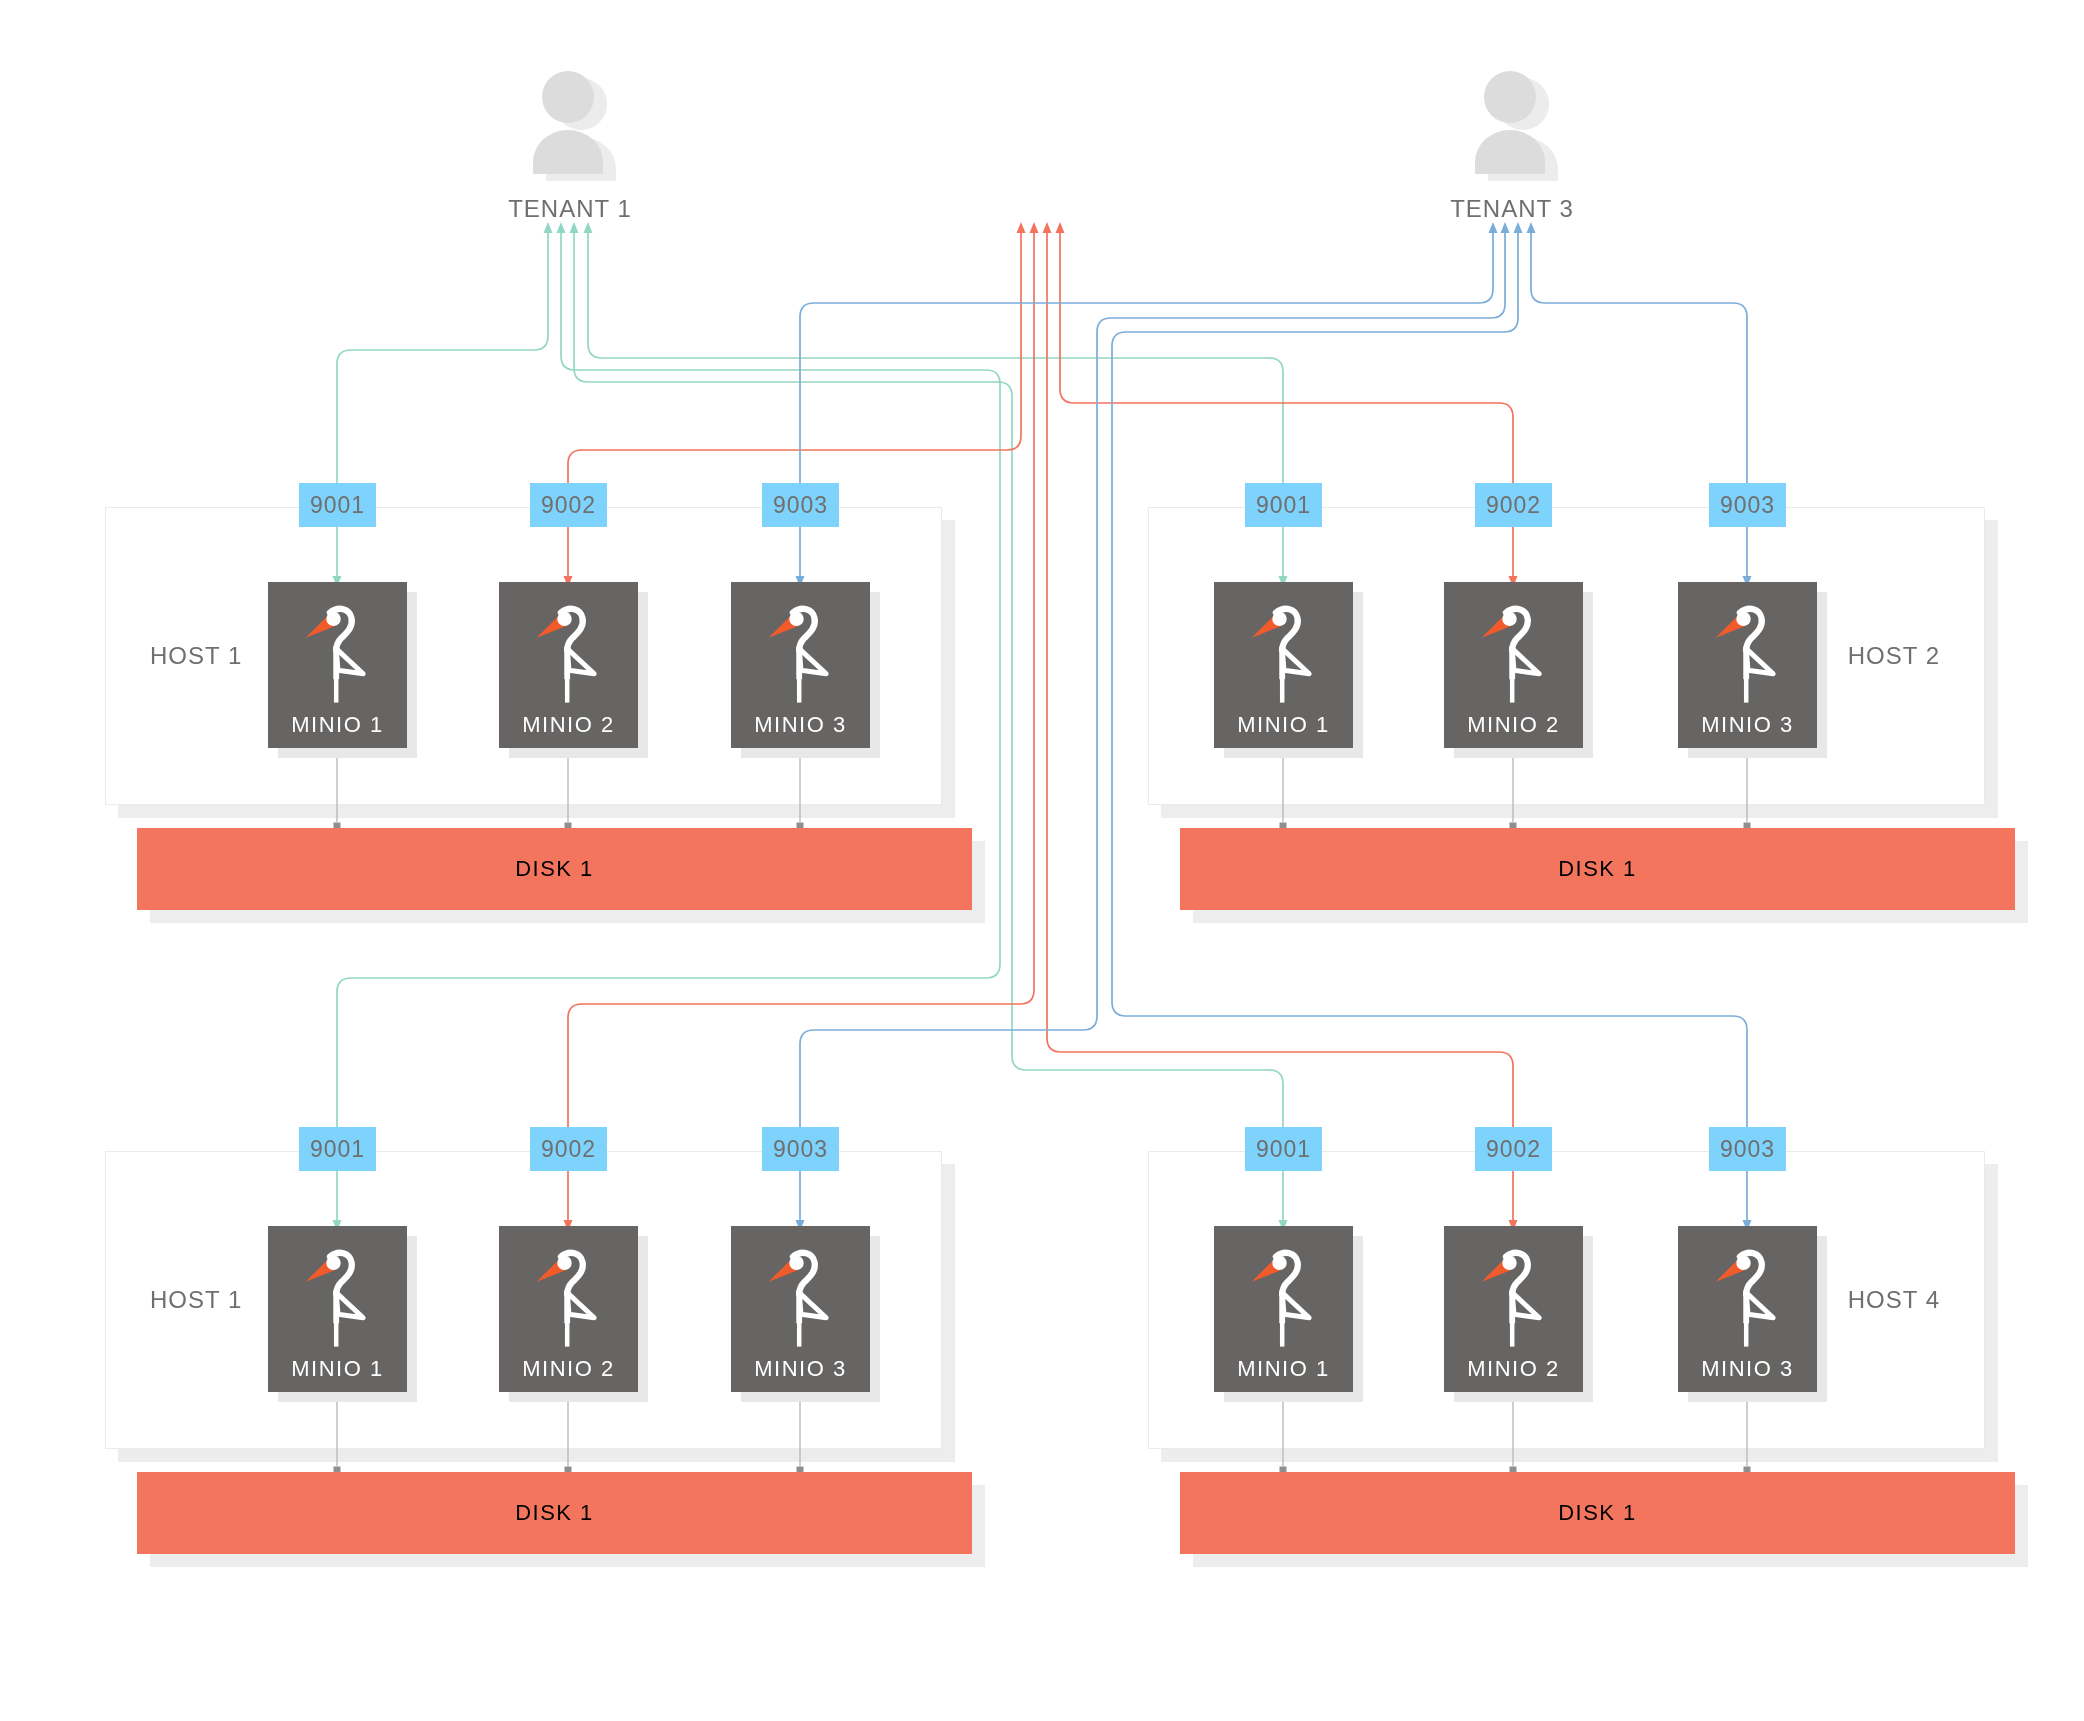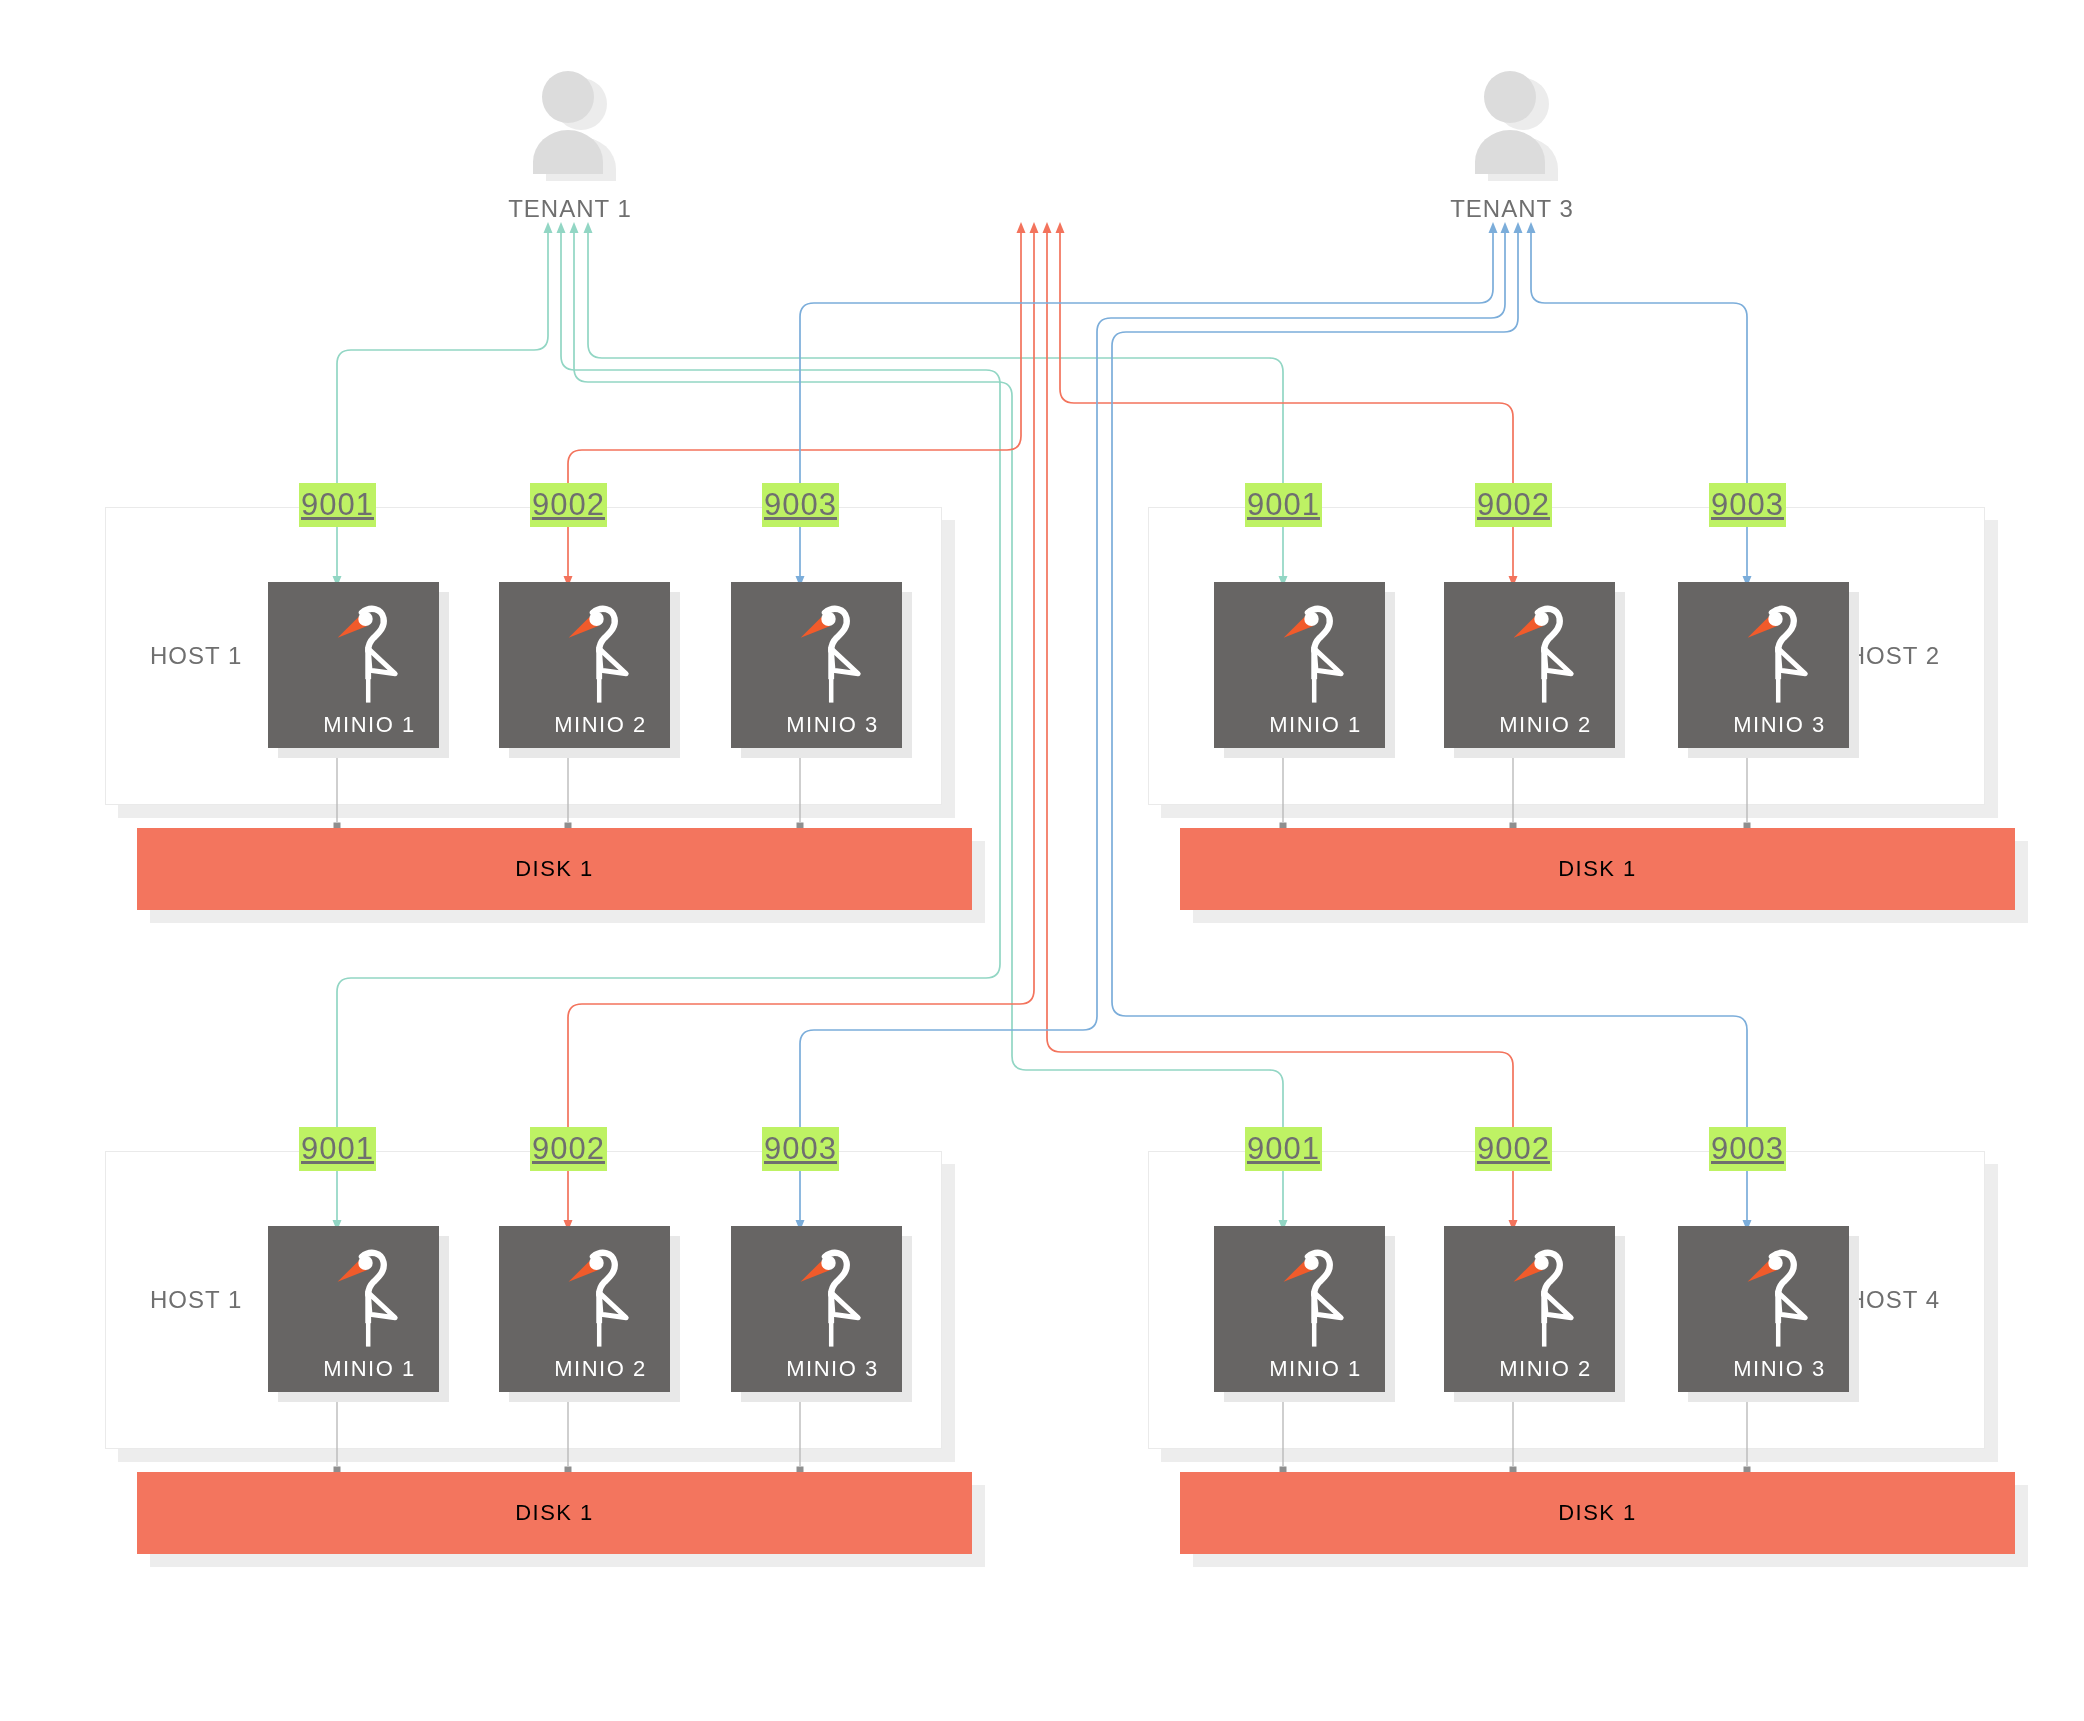--- a/index.html
+++ b/index.html
@@ -8,26 +8,26 @@
     font-family:"Liberation Sans", sans-serif;overflow:hidden;
   }
   #wires{position:absolute;left:0;top:0;z-index:5;}
   .tenant{position:absolute;width:140px;display:flex;flex-direction:column;align-items:center;z-index:10;}
   .tenant .t-label{color:#6f6f6f;font-size:24px;letter-spacing:1px;margin-top:8px;white-space:nowrap;}
   .host{position:absolute;background:#ffffff;border:1px solid #eaeaea;box-shadow:13px 13px 0 0 #ededed;z-index:1;}
   .host-label{position:absolute;top:50%;transform:translateY(-50%);color:#6f6f6f;font-size:24px;letter-spacing:1px;z-index:10;white-space:nowrap;}
   .host-label.left{left:44px;}
   .host-label.right{right:44px;}
   .port-chip{
-    position:absolute;width:77px;height:44px;background:#bef264;color:#6f6f6f;
-    font-size:31px;display:flex;align-items:center;justify-content:center;z-index:10;letter-spacing:1px;text-decoration:underline;
+    position:absolute;width:77px;height:44px;background:#7dd3fc;color:#6f6f6f;
+    font-size:23px;display:flex;align-items:center;justify-content:center;z-index:10;letter-spacing:1px;
   }
   .minio{
     position:absolute;width:139px;height:166px;background:#676564;box-shadow:10px 10px 0 0 #e8e8e8;
-    display:flex;flex-direction:column;align-items:center;justify-content:flex-start;z-index:10;padding-left:32px;
+    display:flex;flex-direction:column;align-items:center;justify-content:flex-start;z-index:10;
   }
   .minio .m-label{color:#ffffff;font-size:22px;letter-spacing:1.5px;margin-top:2px;white-space:nowrap;}
   .minio svg{margin-top:16px;}
   .disk{
     position:absolute;height:82px;background:#f3755e;box-shadow:13px 13px 0 0 #ededed;
     display:flex;align-items:center;justify-content:center;color:#000000;font-size:22px;
     letter-spacing:1.5px;z-index:10;margin-left:32px;
   }
   .caption{
     position:absolute;left:0;top:1622px;width:100%;text-align:center;color:#3c3c3c;font-size:20px;z-index:10;

